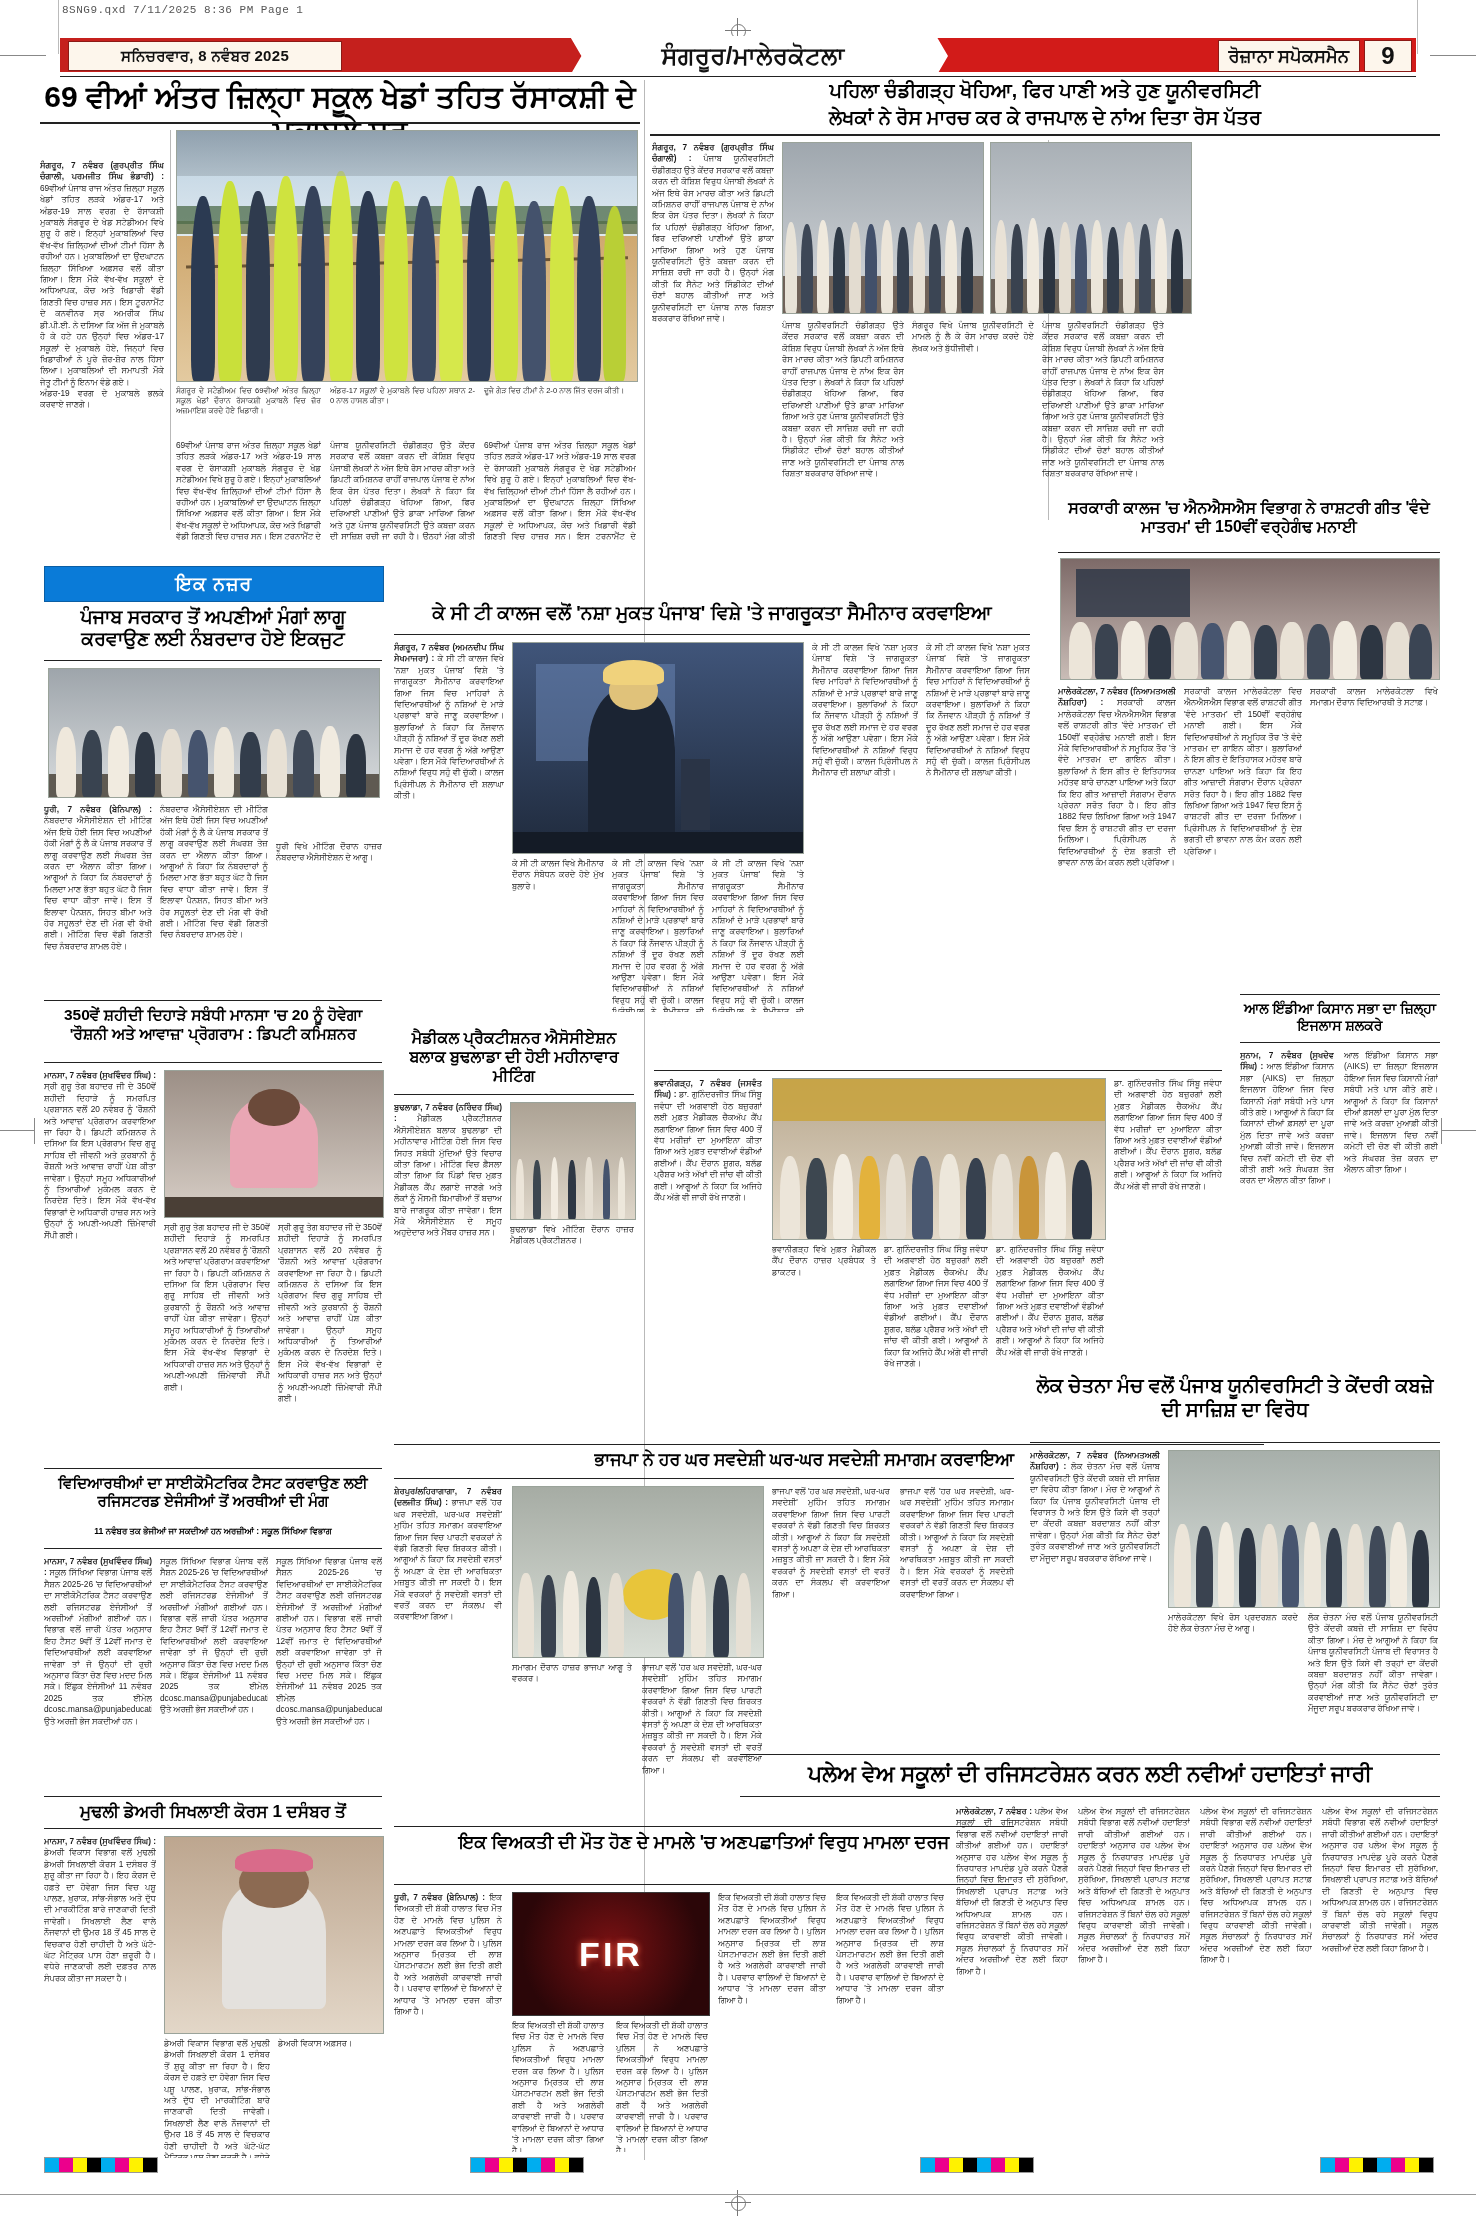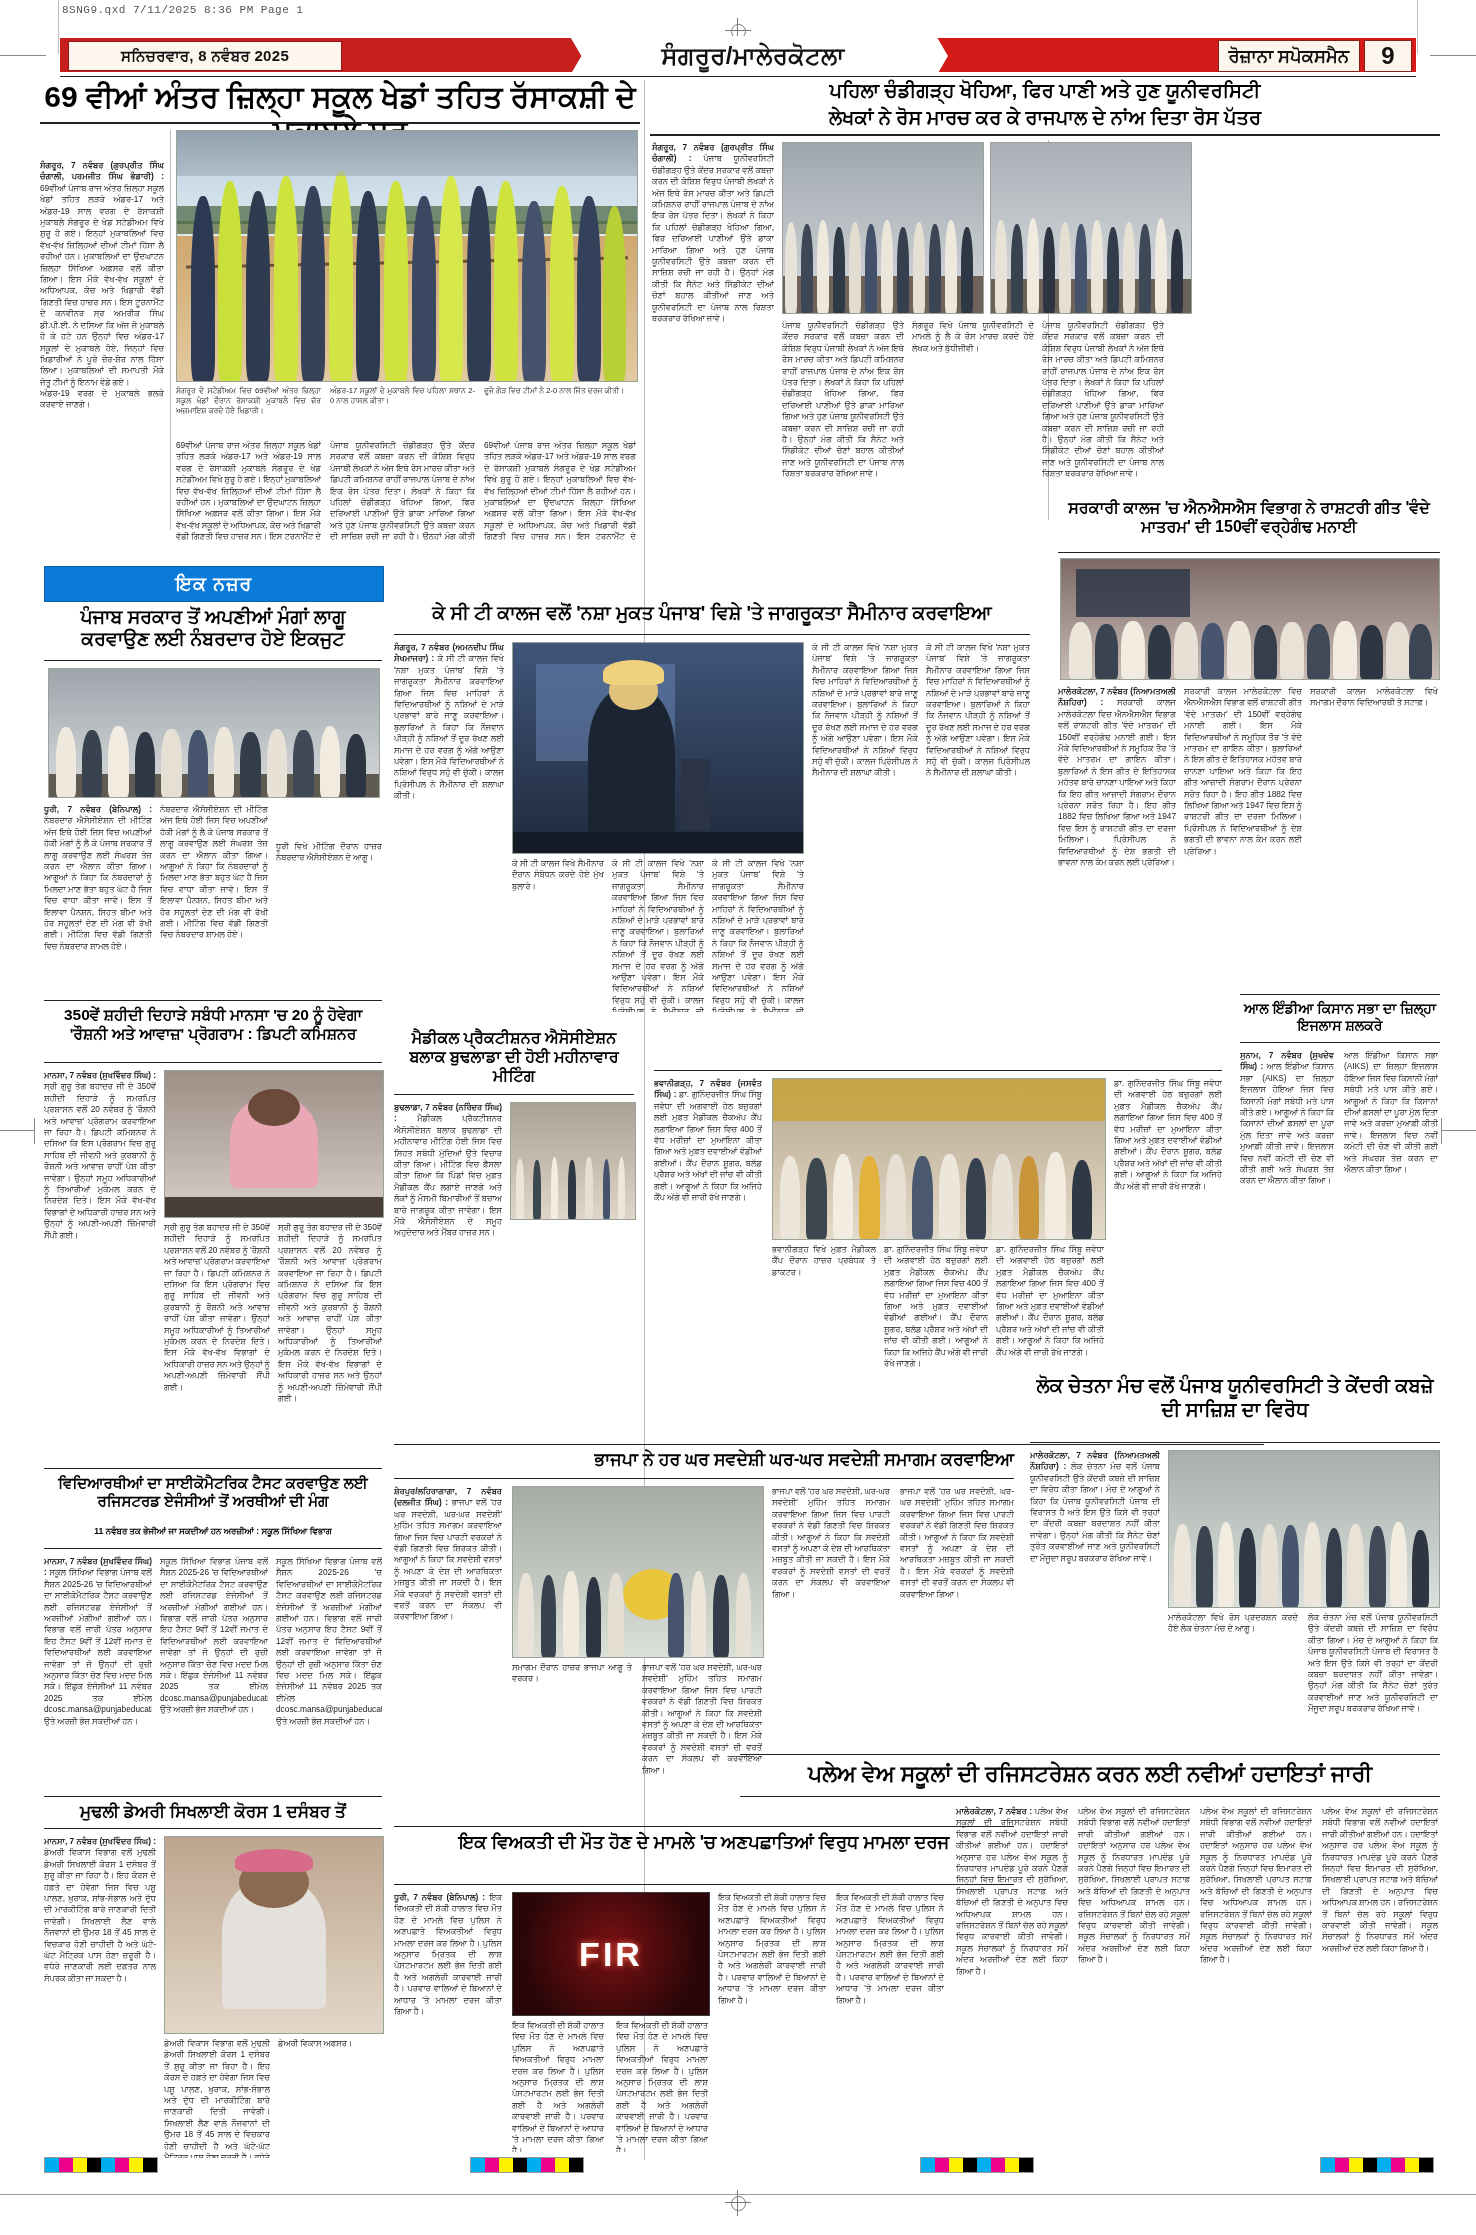--- a/index.html
+++ b/index.html
@@ -382,20 +382,21 @@
     <div class="crowd">
       <div class="cd" style="left:4%;background:#ece5d9;height:84%;"></div>
       <div class="cd" style="left:18%;background:#3d4750;height:82%;"></div>
       <div class="cd" style="left:32%;background:#f2ece1;height:86%;"></div>
       <div class="cd" style="left:46%;background:#2e3744;height:82%;"></div>
       <div class="cd" style="left:60%;background:#e6dfd3;height:86%;"></div>
       <div class="cd" style="left:74%;background:#45536d;height:84%;"></div>
       <div class="cd" style="left:86%;background:#ede7db;height:86%;"></div>
     </div>
   </div>
+  <div class="body" style="position:absolute;left:510px;top:1224px;width:124px;height:208px;overflow:hidden;">ਬੁਢਲਾਡਾ ਵਿਖੇ ਮੀਟਿੰਗ ਦੌਰਾਨ ਹਾਜ਼ਰ ਮੈਡੀਕਲ ਪ੍ਰੈਕਟੀਸ਼ਨਰ।</div>
 
   <div class="hrule" style="left:394px;top:1444px;width:870px;"></div>
   <div class="hl" style="position:absolute;left:394px;top:1450px;width:620px;font-size:17.5px;text-align:right;">ਭਾਜਪਾ ਨੇ ਹਰ ਘਰ ਸਵਦੇਸ਼ੀ ਘਰ-ਘਰ ਸਵਦੇਸ਼ੀ ਸਮਾਗਮ ਕਰਵਾਇਆ</div>
   <div class="hrule" style="left:394px;top:1478px;width:620px;"></div>
 
   <div class="body" style="position:absolute;left:394px;top:1486px;width:108px;height:330px;overflow:hidden;">
     <b>ਸ਼ੇਰਪੁਰ/ਲਹਿਰਾਗਾਗਾ, 7 ਨਵੰਬਰ (ਦਲਜੀਤ ਸਿੰਘ) :</b>
     <span>ਭਾਜਪਾ ਵਲੋਂ 'ਹਰ ਘਰ ਸਵਦੇਸ਼ੀ, ਘਰ-ਘਰ ਸਵਦੇਸ਼ੀ' ਮੁਹਿੰਮ ਤਹਿਤ ਸਮਾਗਮ ਕਰਵਾਇਆ ਗਿਆ ਜਿਸ ਵਿਚ ਪਾਰਟੀ ਵਰਕਰਾਂ ਨੇ ਵੱਡੀ ਗਿਣਤੀ ਵਿਚ ਸ਼ਿਰਕਤ ਕੀਤੀ। ਆਗੂਆਂ ਨੇ ਕਿਹਾ ਕਿ ਸਵਦੇਸ਼ੀ ਵਸਤਾਂ ਨੂੰ ਅਪਣਾ ਕੇ ਦੇਸ਼ ਦੀ ਆਰਥਿਕਤਾ ਮਜ਼ਬੂਤ ਕੀਤੀ ਜਾ ਸਕਦੀ ਹੈ। ਇਸ ਮੌਕੇ ਵਰਕਰਾਂ ਨੂੰ ਸਵਦੇਸ਼ੀ ਵਸਤਾਂ ਦੀ ਵਰਤੋਂ ਕਰਨ ਦਾ ਸੰਕਲਪ ਵੀ ਕਰਵਾਇਆ ਗਿਆ।</span>
   </div>
   <div class="photo" style="left:512px;top:1486px;width:250px;height:170px;background:#b3b7b0;">

